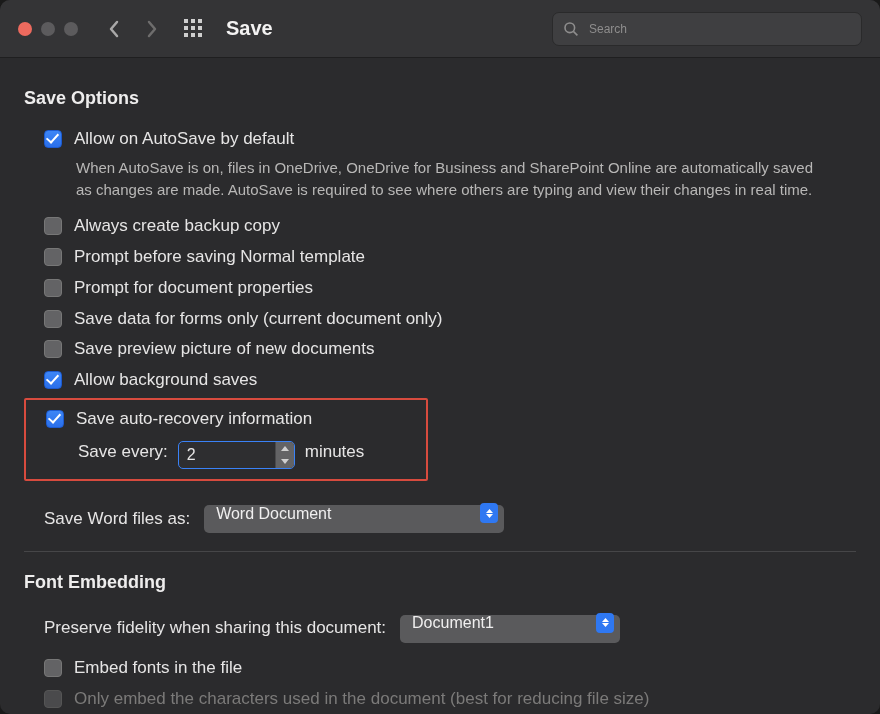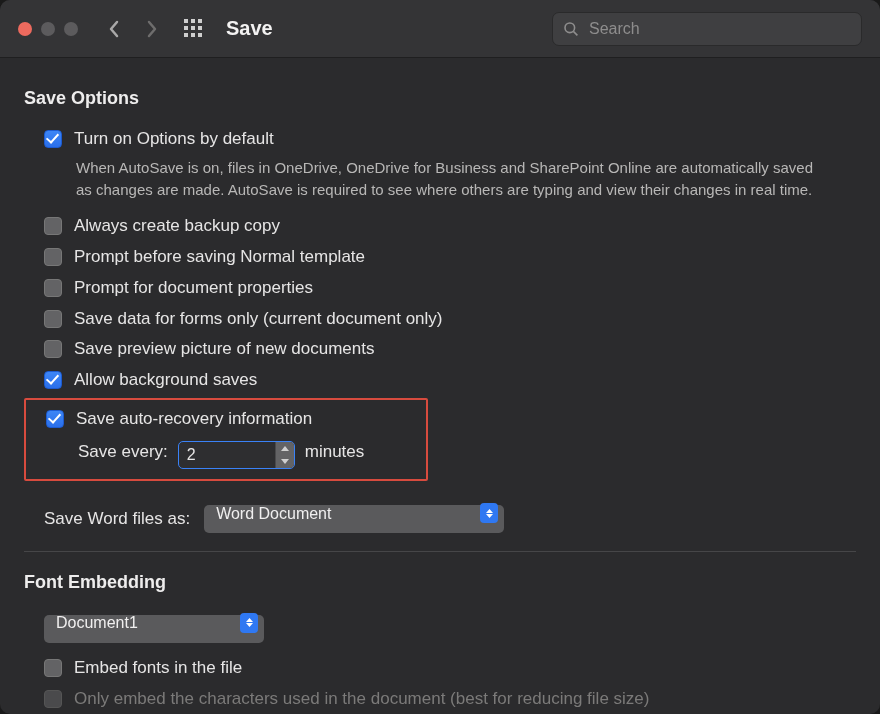--- a/index.html
+++ b/index.html
@@ -52,21 +52,21 @@
   .spacer{flex:1;}
   .search{
     width:310px;height:34px;background:var(--search-bg);
     border:1px solid #2a2a2b;border-radius:7px;
     display:flex;align-items:center;padding:0 10px;gap:8px;
     box-sizing:border-box;
   }
   .search svg{width:16px;height:16px;stroke:#8e8d8d;stroke-width:2;fill:none;}
   .search input{
     flex:1;background:transparent;border:none;outline:none;
-    color:var(--text);font-size:16px;
+    color:var(--text);font-size:12px;
   }
   .search input::placeholder{color:#8e8d8d;}
 
   
   .body{
     padding:28px 24px 0 24px;
     font-size:17px;
     line-height:1.35;
     height:calc(714px - 58px);
     box-sizing:border-box;
@@ -197,21 +197,21 @@
       <input type="text" placeholder="Search" style="">
     </div>
   </div>
 
   <div class="body">
 
     <div class="section-title">Save Options</div>
 
     <div class="opt">
       <div class="checkbox checked"></div>
-      <div class="opt-label">Turn on Options by default</div>
+      <div class="opt-label">Allow on AutoSave by default</div>
     </div>
     <div class="desc">When AutoSave is on, files in OneDrive, OneDrive for Business and SharePoint Online are automatically saved as changes are made. AutoSave is required to see where others are typing and view their changes in real time.</div>
 
     <div class="opt">
       <div class="checkbox"></div>
       <div class="opt-label">Always create backup copy</div>
     </div>
     <div class="opt">
       <div class="checkbox"></div>
       <div class="opt-label">Prompt before saving Normal template</div>
@@ -272,20 +272,21 @@
             </svg>
         </div>
       </div>
     </div>
 
     <hr class="div">
 
     <div class="section-title">Font Embedding</div>
 
     <div class="row-inline">
+      <span class="label">Preserve fidelity when sharing this document:</span>
       <div class="popup small">
         <span>Document1</span>
         <div class="popup-arrows">
           <svg viewBox="0 0 7 4">
               <polygon points="3.5,0 7,4 0,4"></polygon>
             </svg>
           <svg viewBox="0 0 7 4">
               <polygon points="0,0 7,0 3.5,4"></polygon>
             </svg>
         </div>

